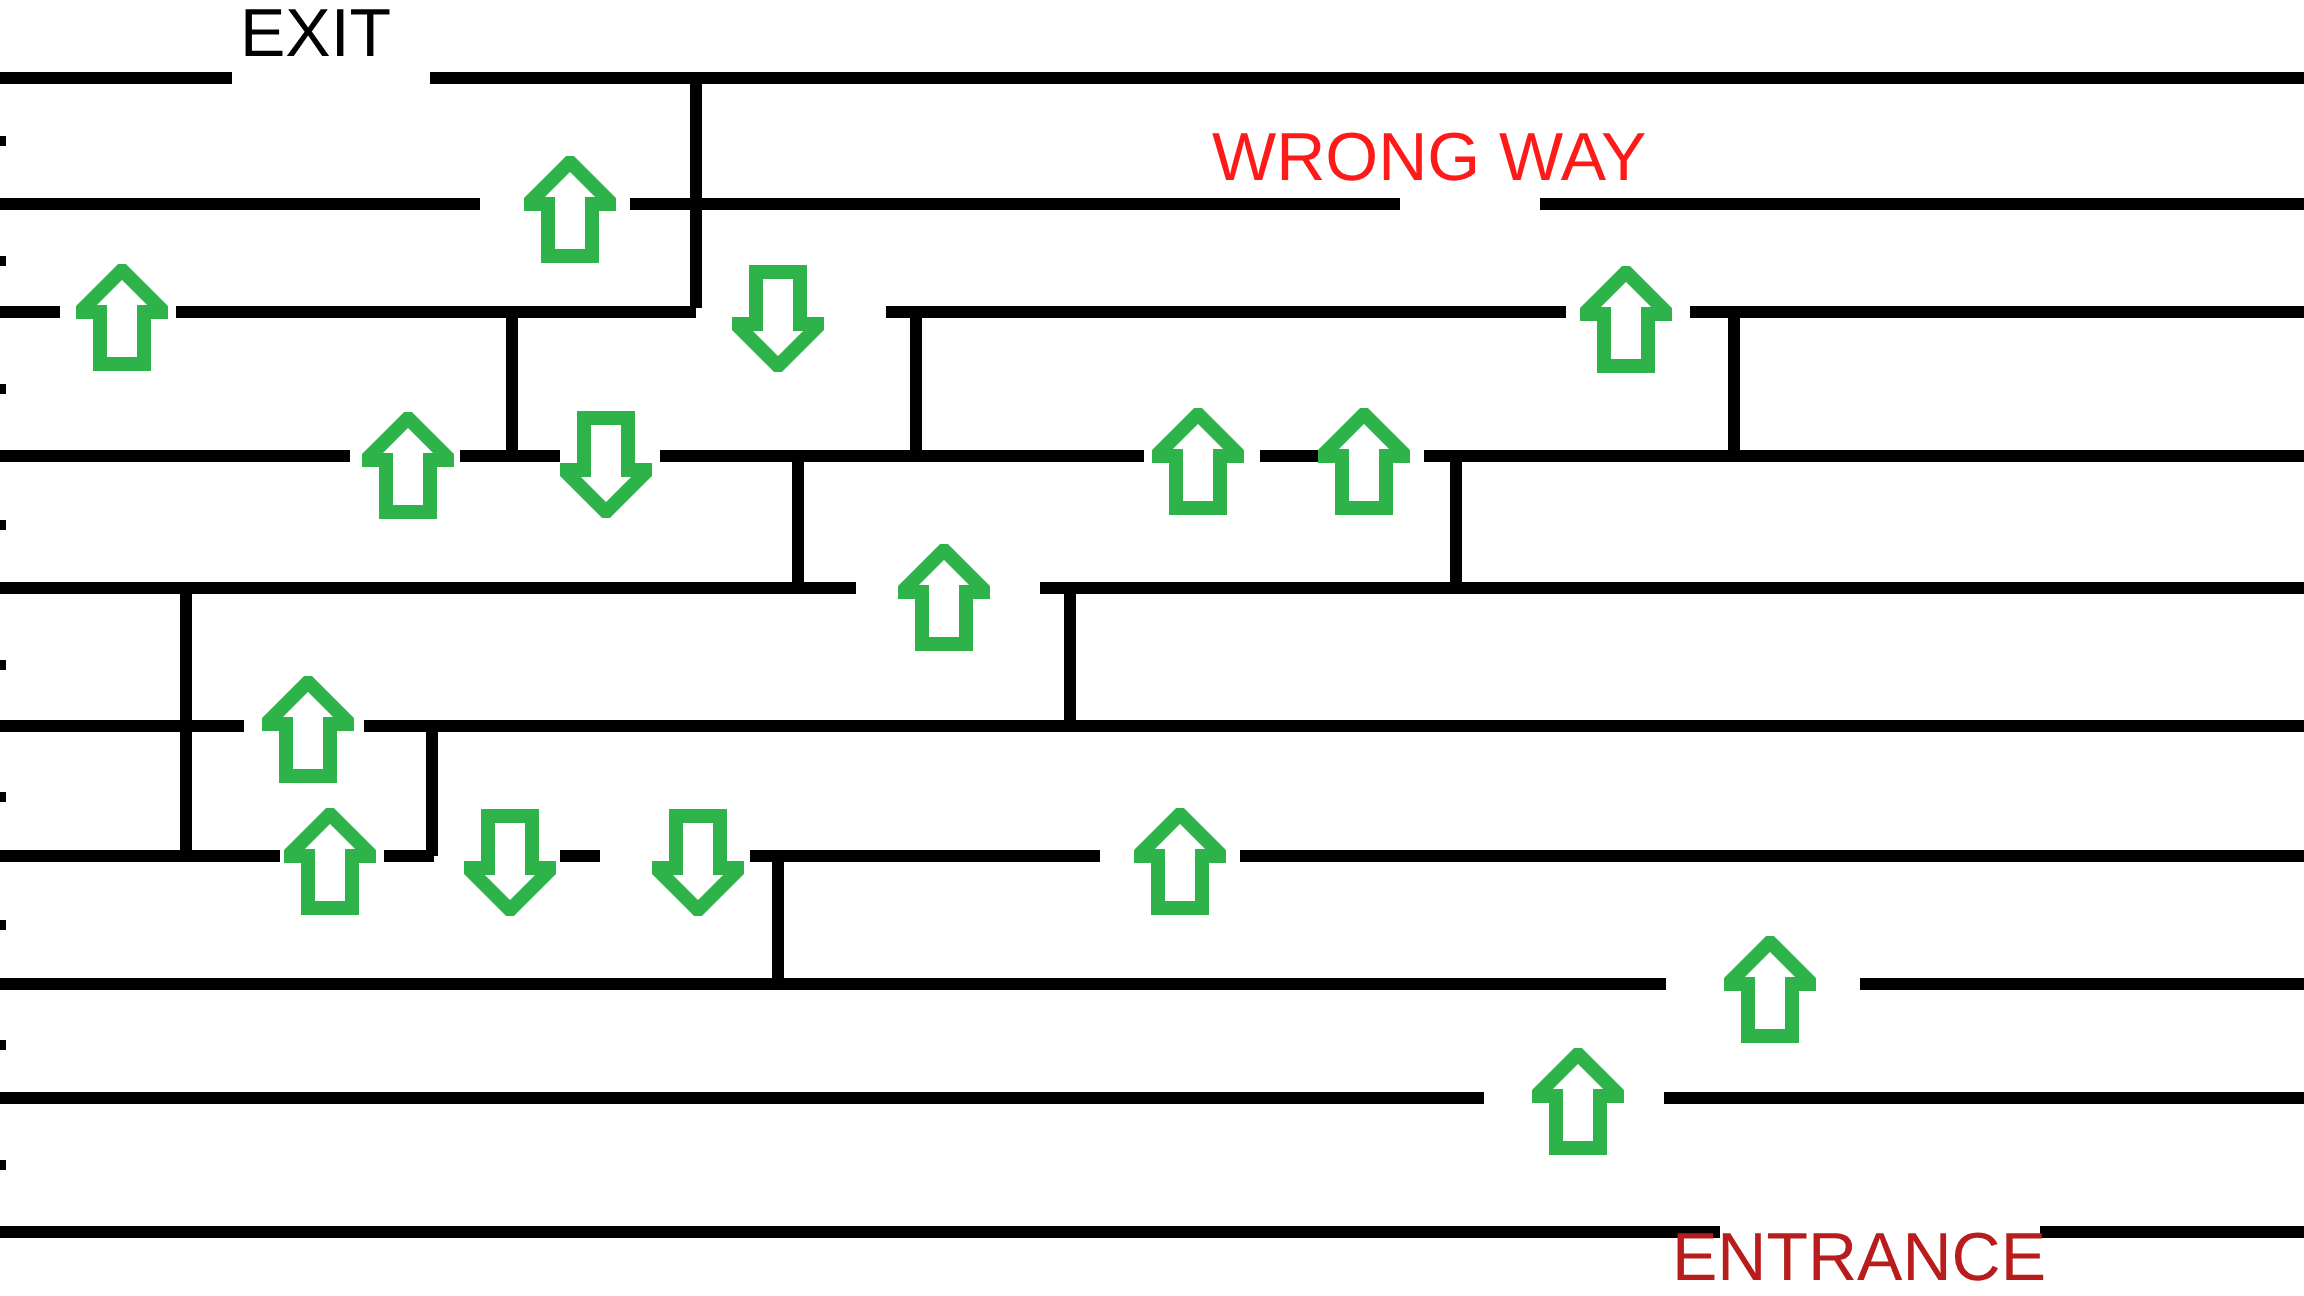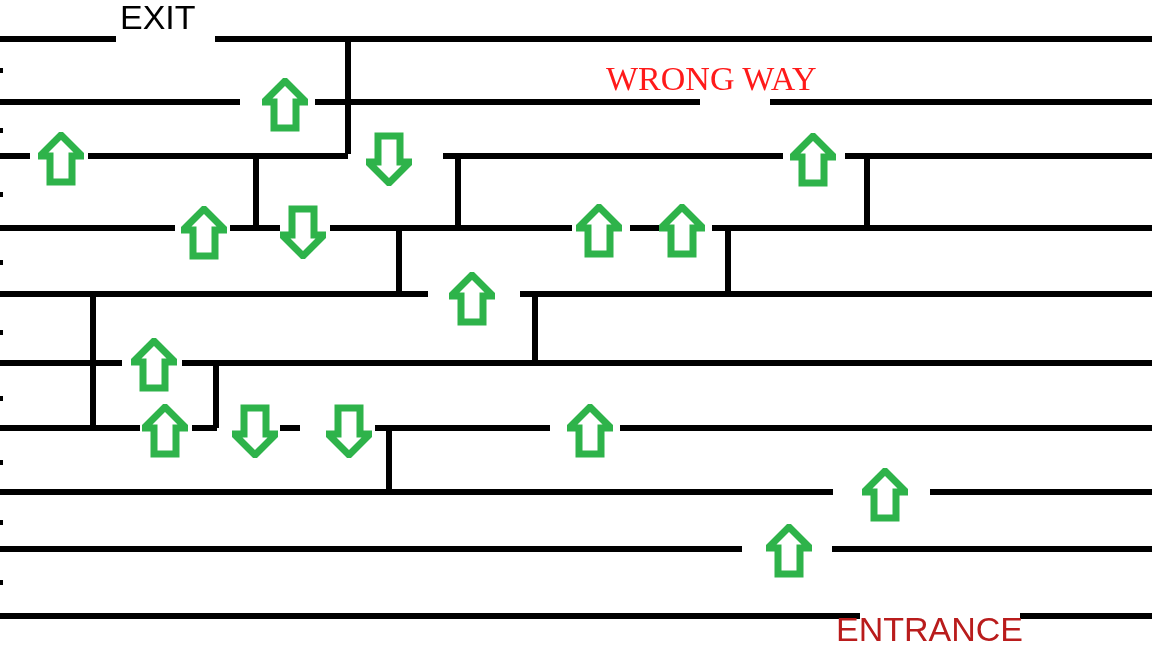--- a/index.html
+++ b/index.html
@@ -4,21 +4,21 @@
 <style>
   html,body{margin:0;padding:0;background:#ffffff;}
   #stage{position:relative;width:1152px;height:642px;background:#ffffff;overflow:hidden;
          font-family:"Liberation Sans", sans-serif;}
   .hwall{position:absolute;background:#000000;height:6px;}
   .vwall{position:absolute;background:#000000;width:6px;}
   .tick{position:absolute;background:#000000;width:3px;height:5px;}
   .label{position:absolute;white-space:nowrap;line-height:1;}
   #exit-label{font-size:34px;color:#000000;}
   #entrance-label{font-size:34px;color:#000000;}
-  #wrongway-label{font-size:34px;color:#ff1a1a;font-family:Liberation Serif, serif;}
+  #wrongway-label{font-size:34px;color:#ff1a1a;}
   .arrow{position:absolute;}
   .arrow svg{display:block;}
 </style>
 </head>
 <body>
 
 <div id="stage">
 
   <div id="walls-layer">
       <div class="hwall" style="left: 0px; top: 36px; width: 116px; background: rgb(0, 0, 0);"></div>

